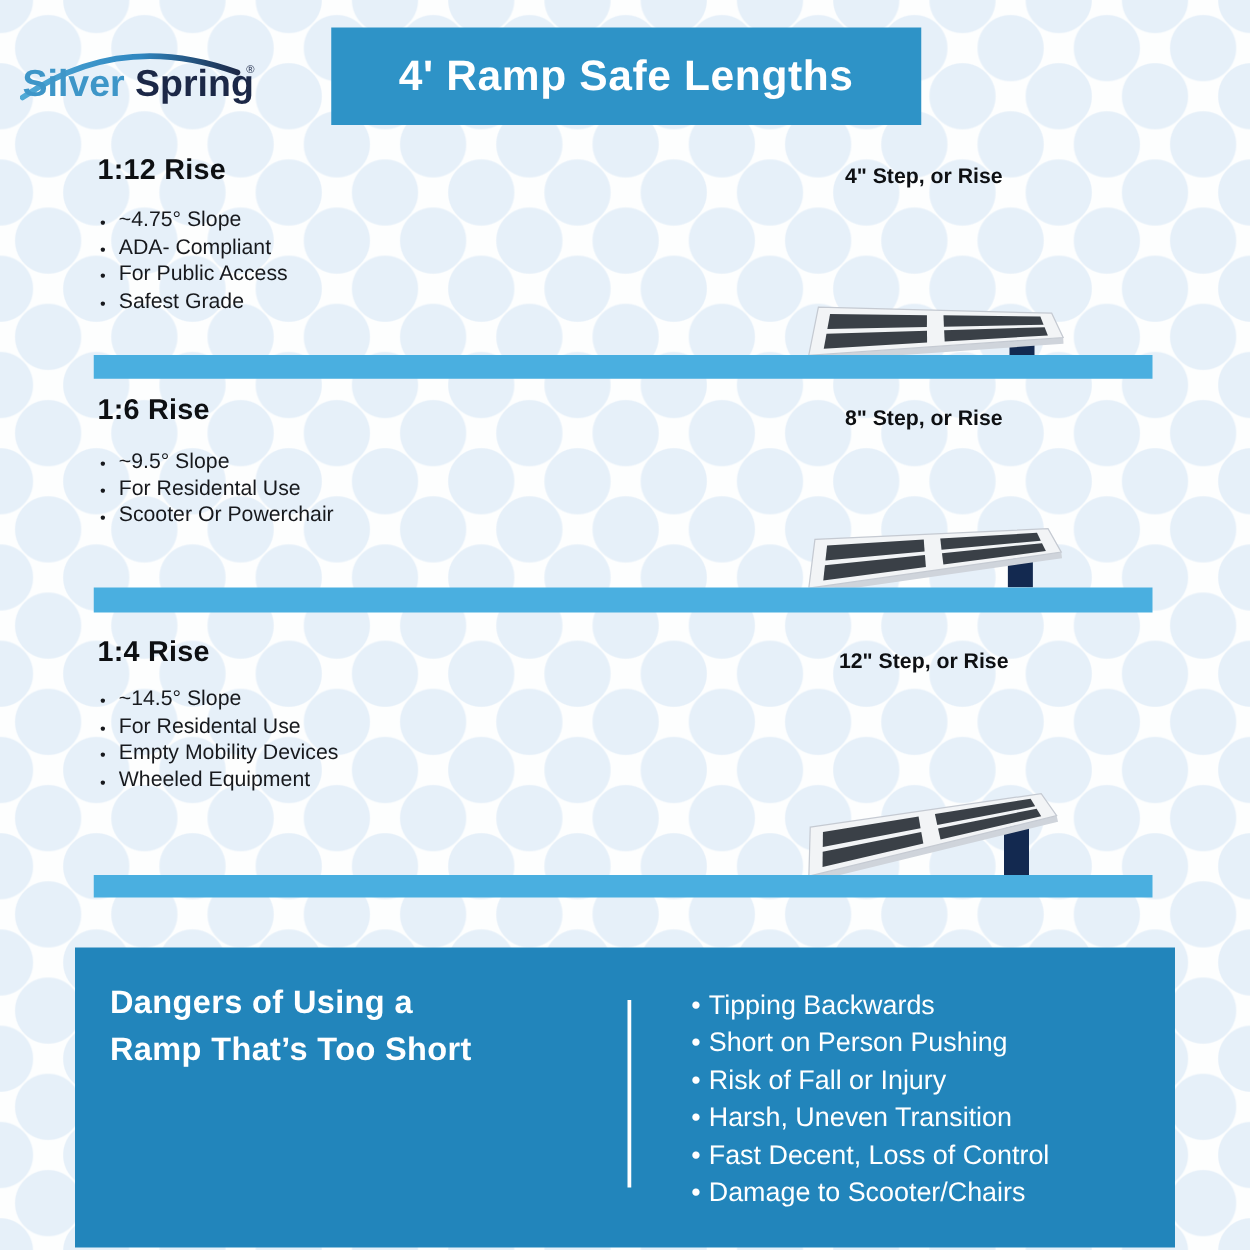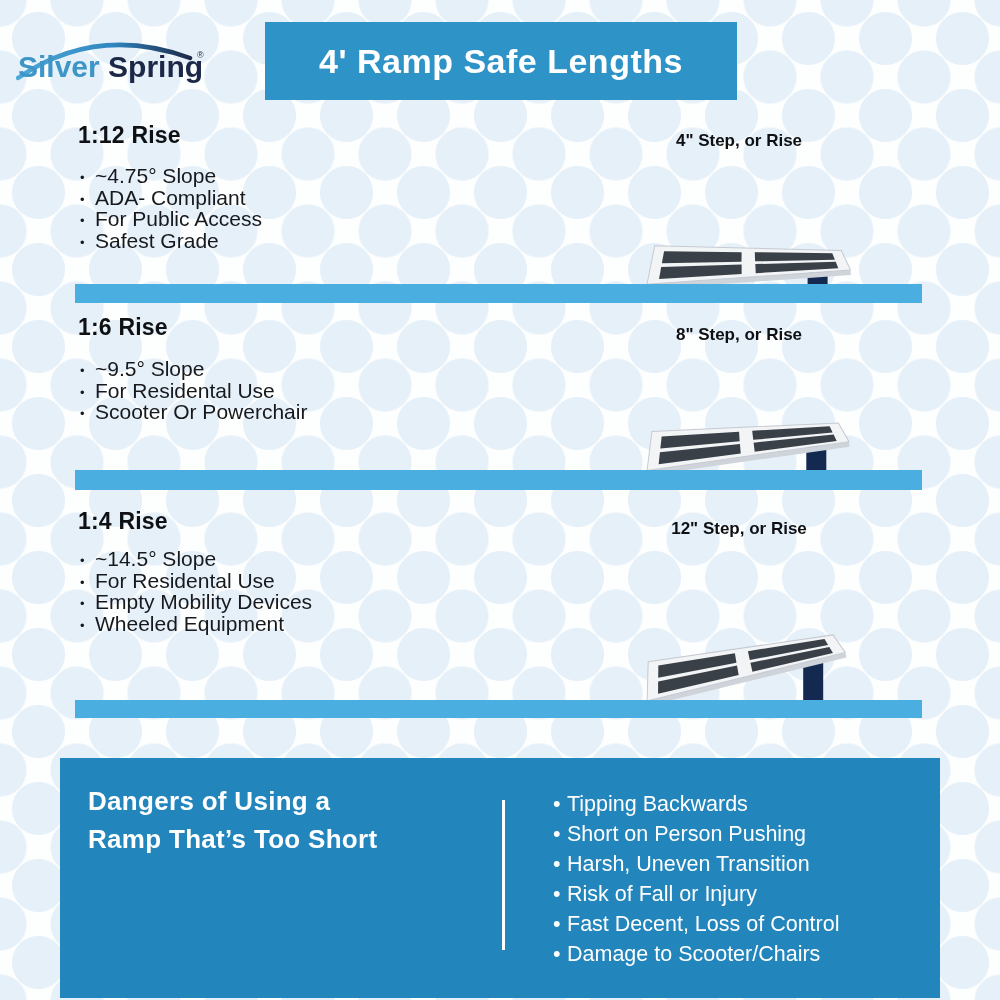--- a/index.html
+++ b/index.html
@@ -23,21 +23,21 @@
     display:flex;align-items:center;justify-content:center;
   }
   .header-bar span{
     color:#fff;font-size:34px;font-weight:bold;letter-spacing:.5px;
   }
   
   .rise-title{font-size:23px;font-weight:bold;color:var(--heading-text,#0E1013);line-height:1;letter-spacing:.2px;margin:0;}
   .bullets{list-style:none;margin:0;padding:0;}
   .bullets li{
     position:relative;padding-left:17px;
-    font-size:21px;line-height:21.5px;color:var(--body-text,#17191D);
+    font-size:17px;line-height:21.5px;color:var(--body-text,#17191D);
   }
   .bullets li::before{content:"\2022";position:absolute;left:2px;top:2px;font-size:13px;}
   .step-label{font-size:17px;font-weight:bold;color:var(--heading-text,#0E1013);width:198px;text-align:center;}
   
   .s1-title{left:78px;top:124px;} .s1-bullets{left:78px;top:165px;} .s1-label{left:640px;top:131px;}
   .s2-title{left:78px;top:316px;} .s2-bullets{left:78px;top:358px;} .s2-label{left:640px;top:325px;}
   .s3-title{left:78px;top:510px;} .s3-bullets{left:78px;top:548px;} .s3-label{left:640px;top:519px;}
   
   .ground{left:75px;width:847px;background:var(--ground-bar,#4AAFE0);}
   .g1{top:284px;height:19px;} .g2{top:470px;height:20px;} .g3{top:700px;height:18px;}
@@ -156,19 +156,19 @@
 
   <div class="abs danger-box"></div>
   <div class="abs danger-title">
     <div>Dangers of Using a</div>
     <div>Ramp That’s Too Short</div>
   </div>
   <div class="abs danger-divider"></div>
   <ul class="abs danger-list">
       <li>Tipping Backwards</li>
       <li>Short on Person Pushing</li>
+      <li>Risk of Fall or Injury</li>
       <li>Harsh, Uneven Transition</li>
-      <li>Risk of Fall or Injury</li>
       <li>Fast Decent, Loss of Control</li>
       <li>Damage to Scooter/Chairs</li>
     </ul>
 
 </div>
 
 </body></html>

